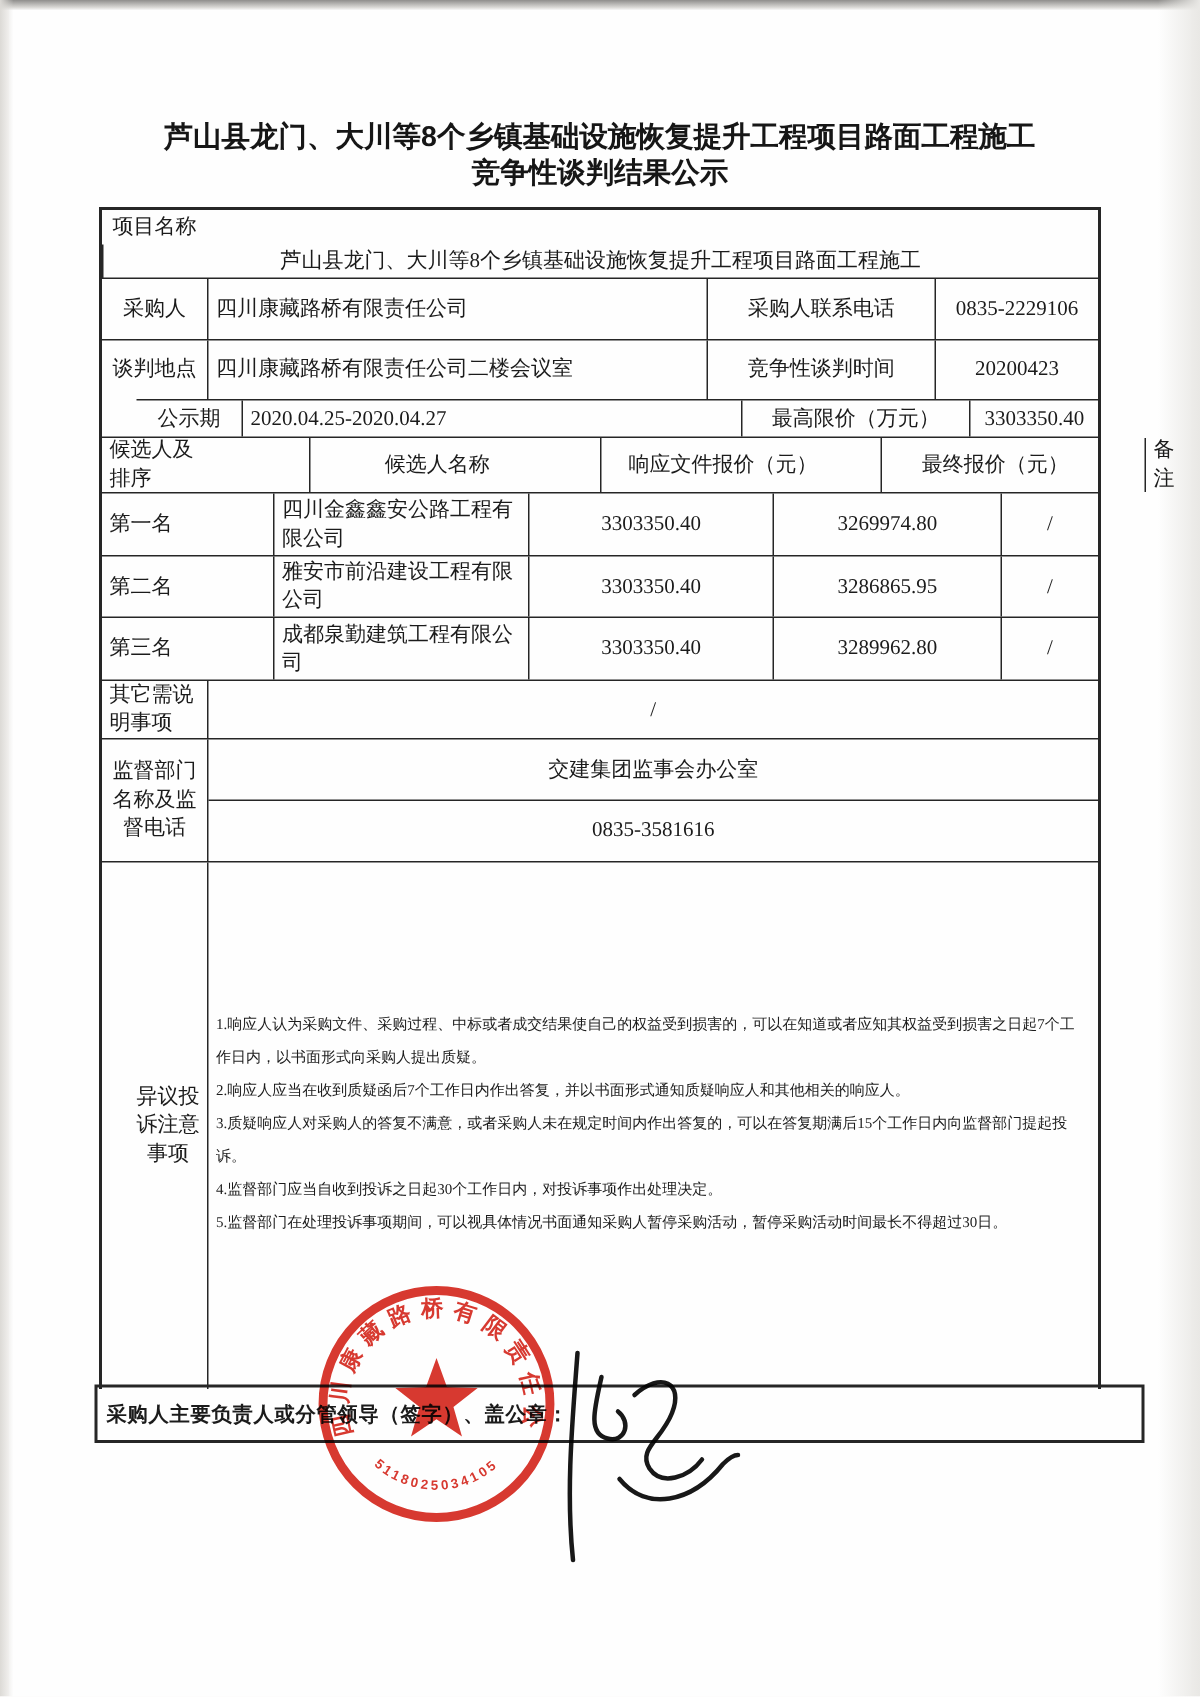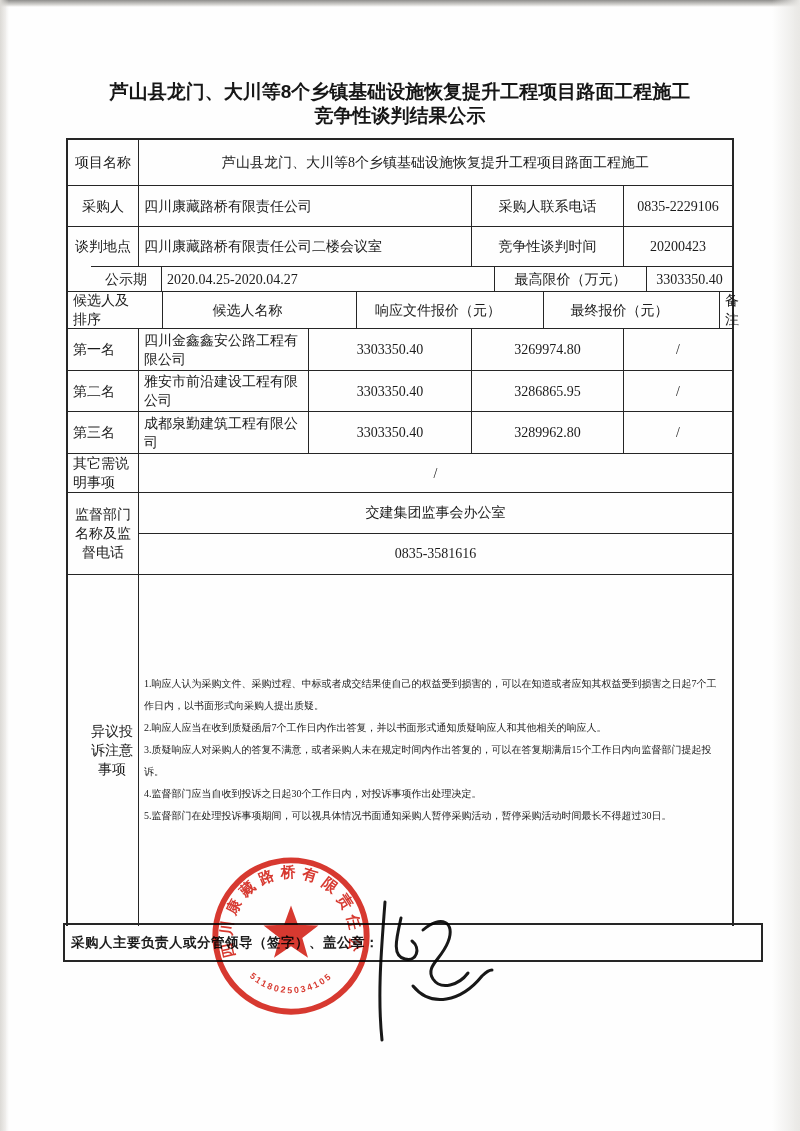--- a/index.html
+++ b/index.html
@@ -28,23 +28,23 @@
   .row.first{border-top:none;}
   .cell{border-left:1.5px solid #262626;box-sizing:border-box;
     display:flex;align-items:center;justify-content:center;text-align:center;
     padding:2px 5px;line-height:19px;}
   .cell.nol{border-left:none;}
   .cell.left{justify-content:flex-start;text-align:left;}
   .lbl{width:70px;flex:none;}
   .wB{width:333px;flex:none;}
   .wC{width:152px;flex:none;}
   .wD{flex:1;}
-  .wN1{width:170px;flex:none;}
+  .wN1{width:170px;flex:none;margin-left:44px;}
   .wN2{width:163px;flex:none;}
-  .h1{height:45px;} .h2{height:41px;} .h3{height:40px;} .h4{height:25px;margin-left:23px;}
+  .h1{height:45px;flex-direction:column;} .h2{height:41px;} .h3{height:40px;} .h4{height:25px;margin-left:23px;}
   .h5{height:37px;gap:24px;} .h6{height:42px;} .h7{height:41px;} .h8{height:42px;}
   .h9{height:39px;} .h11{height:352px;}
   .stack{flex:1;display:flex;flex-direction:column;}
   .stack .sub{flex:none;height:40px;display:flex;align-items:center;justify-content:center;}
   .stack .sub + .sub{border-top:1.5px solid #262626;height:39.5px;}
   .objection-body{flex:1;border-left:1.5px solid #262626;box-sizing:border-box;
     display:flex;flex-direction:column;justify-content:center;
     padding:6px 8px 6px 5px;line-height:22px;text-align:left;font-size:10px;}
   .footer-row{position:absolute;left:63px;top:923px;width:700px;height:39px;
     box-sizing:border-box;border:2px solid #262626;background:transparent;

